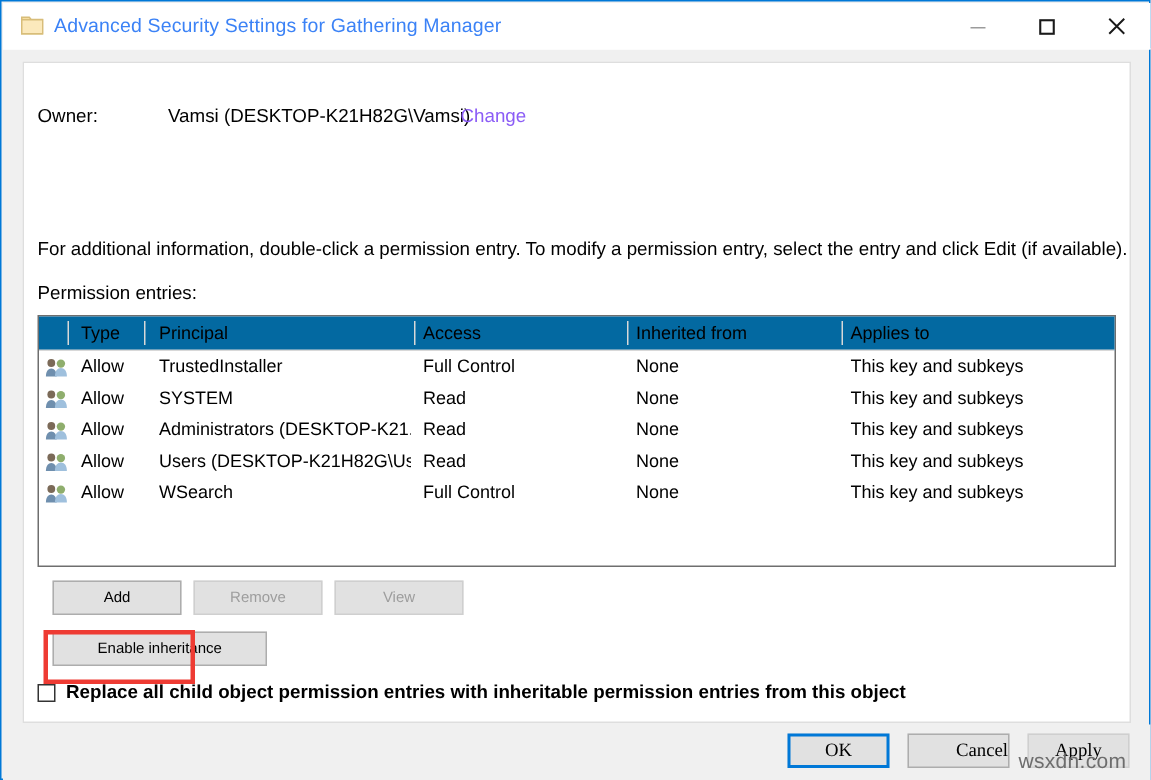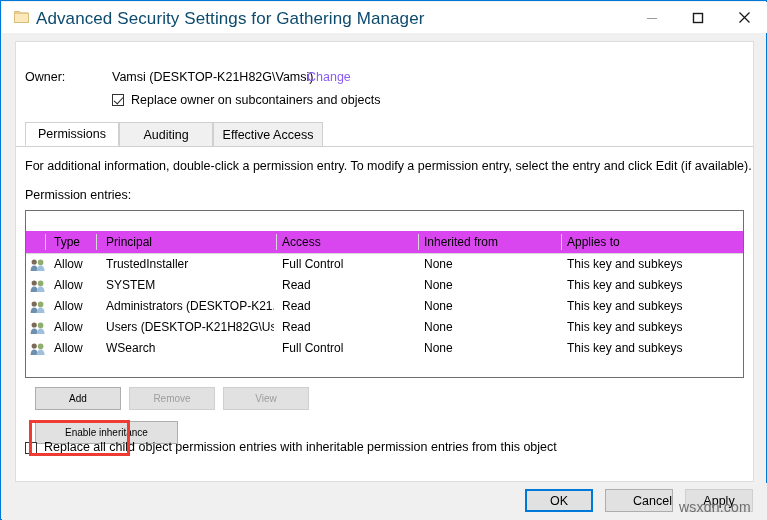--- a/index.html
+++ b/index.html
@@ -37,22 +37,22 @@
     border-bottom: 1px solid #ffffff;
   }
   #title-icon {
     position: absolute;
     left: 12px; top: 8px;
     width: 15px; height: 14px;
   }
   #title-text {
     position: absolute;
     left: 34px; top: 7px;
-    font-size: 17px;
-    color: #0c4a6e;
+    font-size: 13px;
+    color: #3b82f6;
     white-space: nowrap;
     letter-spacing: 0.1px;
     text-align: center;
   }
   .win-btn {
     position: absolute;
     top: 1px;
     width: 46px;
     height: 29px;
     display: flex;
@@ -176,23 +176,22 @@
     left: 9px; top: 168px;
     width: 719px;
     height: 168px;
     border: 1px solid #6e6e6e;
     background: #ffffff;
     box-sizing: border-box;
   }
   #lv-header {
     position: relative;
     height: 22px;
-    background: #d946ef;
+    background: #0369a1;
     border-bottom: 1px solid #d8d8d8;
-    margin-top: 20px;
   }
   .lv-col-sep {
     position: absolute;
     top: 3px;
     width: 1px;
     height: 16px;
     background: #d8d8d8;
   }
   .lv-head-cell {
     position: absolute;
@@ -259,45 +258,46 @@
     width: 101px; height: 36px;
     border: 3px solid #ee3b33;
     box-sizing: border-box;
     z-index: 9;
     pointer-events: none;
   }
 
   
   #replace-all-row {
     position: absolute;
-    left: 9px; top: 398px;
+    left: 9px; top: 412px;
     display: flex;
     align-items: flex-end;
     white-space: nowrap;
+    font-weight: bold;
   }
   #replace-all-text {
     margin-left: 7px;
     font-size: 12.5px;
   }
 
   
   #footer {
     position: absolute;
     left: 1px; top: 482px;
     width: 765px; height: 37px;
     background: #f0f0f0;
   }
   .fbtn {
     position: absolute;
     top: 6px;
     width: 68px; height: 23px;
     box-sizing: border-box;
     background: #e1e1e1;
     border: 1px solid #adadad;
-    font-family: Liberation Sans, sans-serif;
+    font-family: Liberation Serif, serif;
     font-size: 12.5px;
     display: flex;
     align-items: center;
     justify-content: center;
     cursor: default;
   }
   #foot-ok     { left: 523px; border: 2px solid #0078d7; background: #e1e1e1; }
   #foot-cancel { left: 603px; justify-content: flex-end; }
   #foot-apply  { left: 683px; color: #000000; border-color: #cfcfcf; }
 
@@ -342,36 +342,21 @@
       </svg>
     </div>
   </div>
 
   <div id="panel">
 
     <div id="owner-label">Owner:</div>
     <div id="owner-value">Vamsi (DESKTOP-K21H82G\Vamsi)</div>
     <div id="owner-change">Change</div>
 
-    <div id="replace-owner-row">
-      <span class="cbx checked"></span>
-      <span id="replace-owner-text">Replace owner on subcontainers and objects</span>
-    </div>
-
-    <div id="tabstrip">
-      <div class="tab active" id="tab-0">
-        <span>Permissions</span>
-      </div>
-      <div class="tab" id="tab-1">
-        <span>Auditing</span>
-      </div>
-      <div class="tab" id="tab-2">
-        <span>Effective Access</span>
-      </div>
-    </div>
+
 
     <div id="info-text">For additional information, double-click a permission entry. To modify a permission entry, select the entry and click Edit (if available).</div>
     <div id="entries-label">Permission entries:</div>
 
     <div id="listview">
 
       <div id="lv-header">
         <div class="lv-col-sep" style="left:19px"></div>
         <div class="lv-col-sep" style="left:70px"></div>
         <div class="lv-col-sep" style="left:250px"></div>

